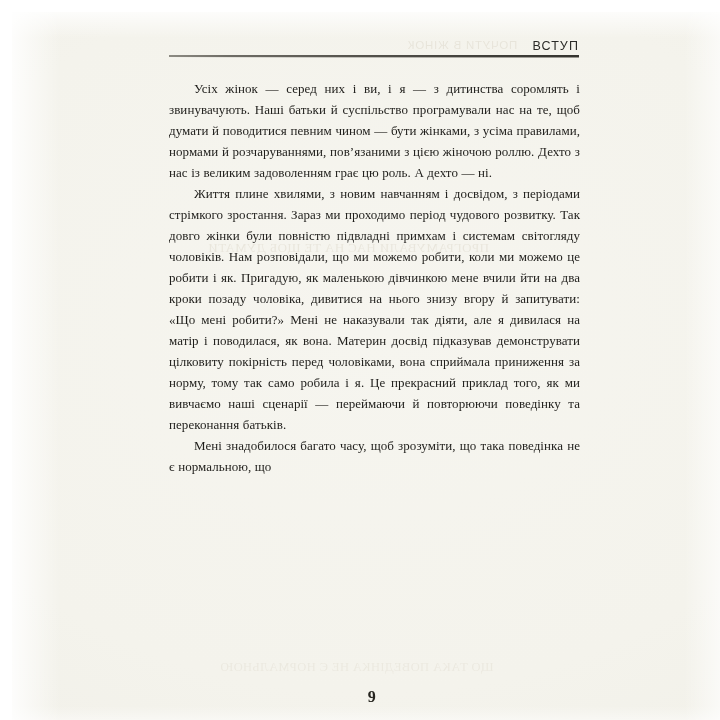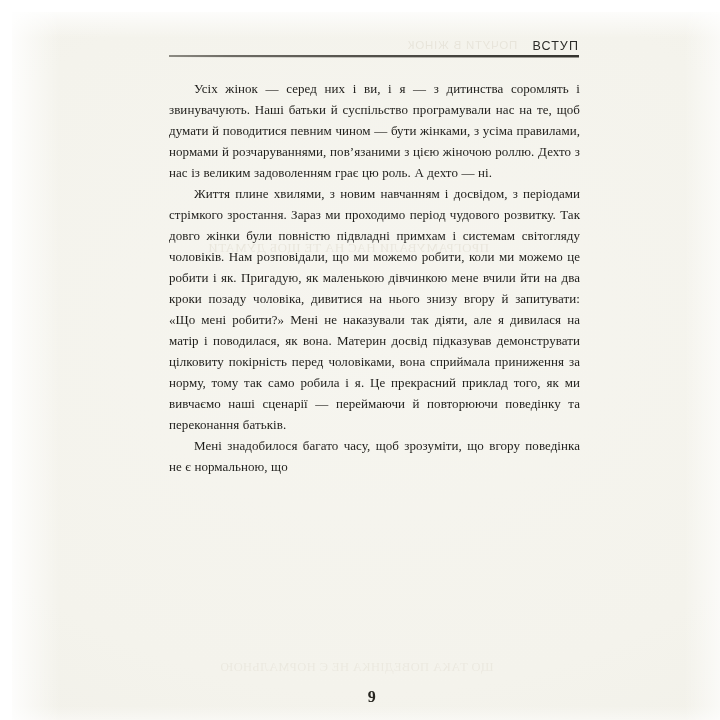--- a/index.html
+++ b/index.html
@@ -183,18 +183,18 @@
   <div class="rule">
     <div class="rule-line"></div>
   </div>
 
   <span class="ghost ghost-mid">ПРОГРАМУВАЛИ НАС НА ТЕ ЩОБ ДУМАТИ</span>
   <span class="ghost ghost-low">ЩО ТАКА ПОВЕДІНКА НЕ Є НОРМАЛЬНОЮ</span>
 
   <div class="textblock">
     <p class="para">Усіх жінок — серед них і ви, і я — з дитинства соромлять і звинувачують. Наші батьки й суспільство програмували нас на те, щоб думати й поводитися певним чином — бути жінками, з усіма правилами, нормами й розчаруваннями, пов’язаними з цією жіночою роллю. Дехто з нас із великим задоволенням грає цю роль. А дехто — ні.</p>
     <p class="para">Життя плине хвилями, з новим навчанням і досвідом, з періодами стрімкого зростання. Зараз ми проходимо період чудового розвитку. Так довго жінки були повністю підвладні примхам і системам світогляду чоловіків. Нам розповідали, що ми можемо робити, коли ми можемо це робити і як. Пригадую, як маленькою дівчинкою мене вчили йти на два кроки позаду чоловіка, дивитися на нього знизу вгору й запитувати: «Що мені робити?» Мені не наказували так діяти, але я дивилася на матір і поводилася, як вона. Материн досвід підказував демонструвати цілковиту покірність перед чоловіками, вона сприймала приниження за норму, тому так само робила і я. Це прекрасний приклад того, як ми вивчаємо наші сценарії — переймаючи й повторюючи поведінку та переконання батьків.</p>
-    <p class="para">Мені знадобилося багато часу, щоб зрозуміти, що вгору поведінка не є нормальною, що</p>
+    <p class="para">Мені знадобилося багато часу, щоб зрозуміти, що така поведінка не є нормальною, що</p>
   </div>
 
   <div class="folio">9</div>
 
 </div>
 
 </body></html>

